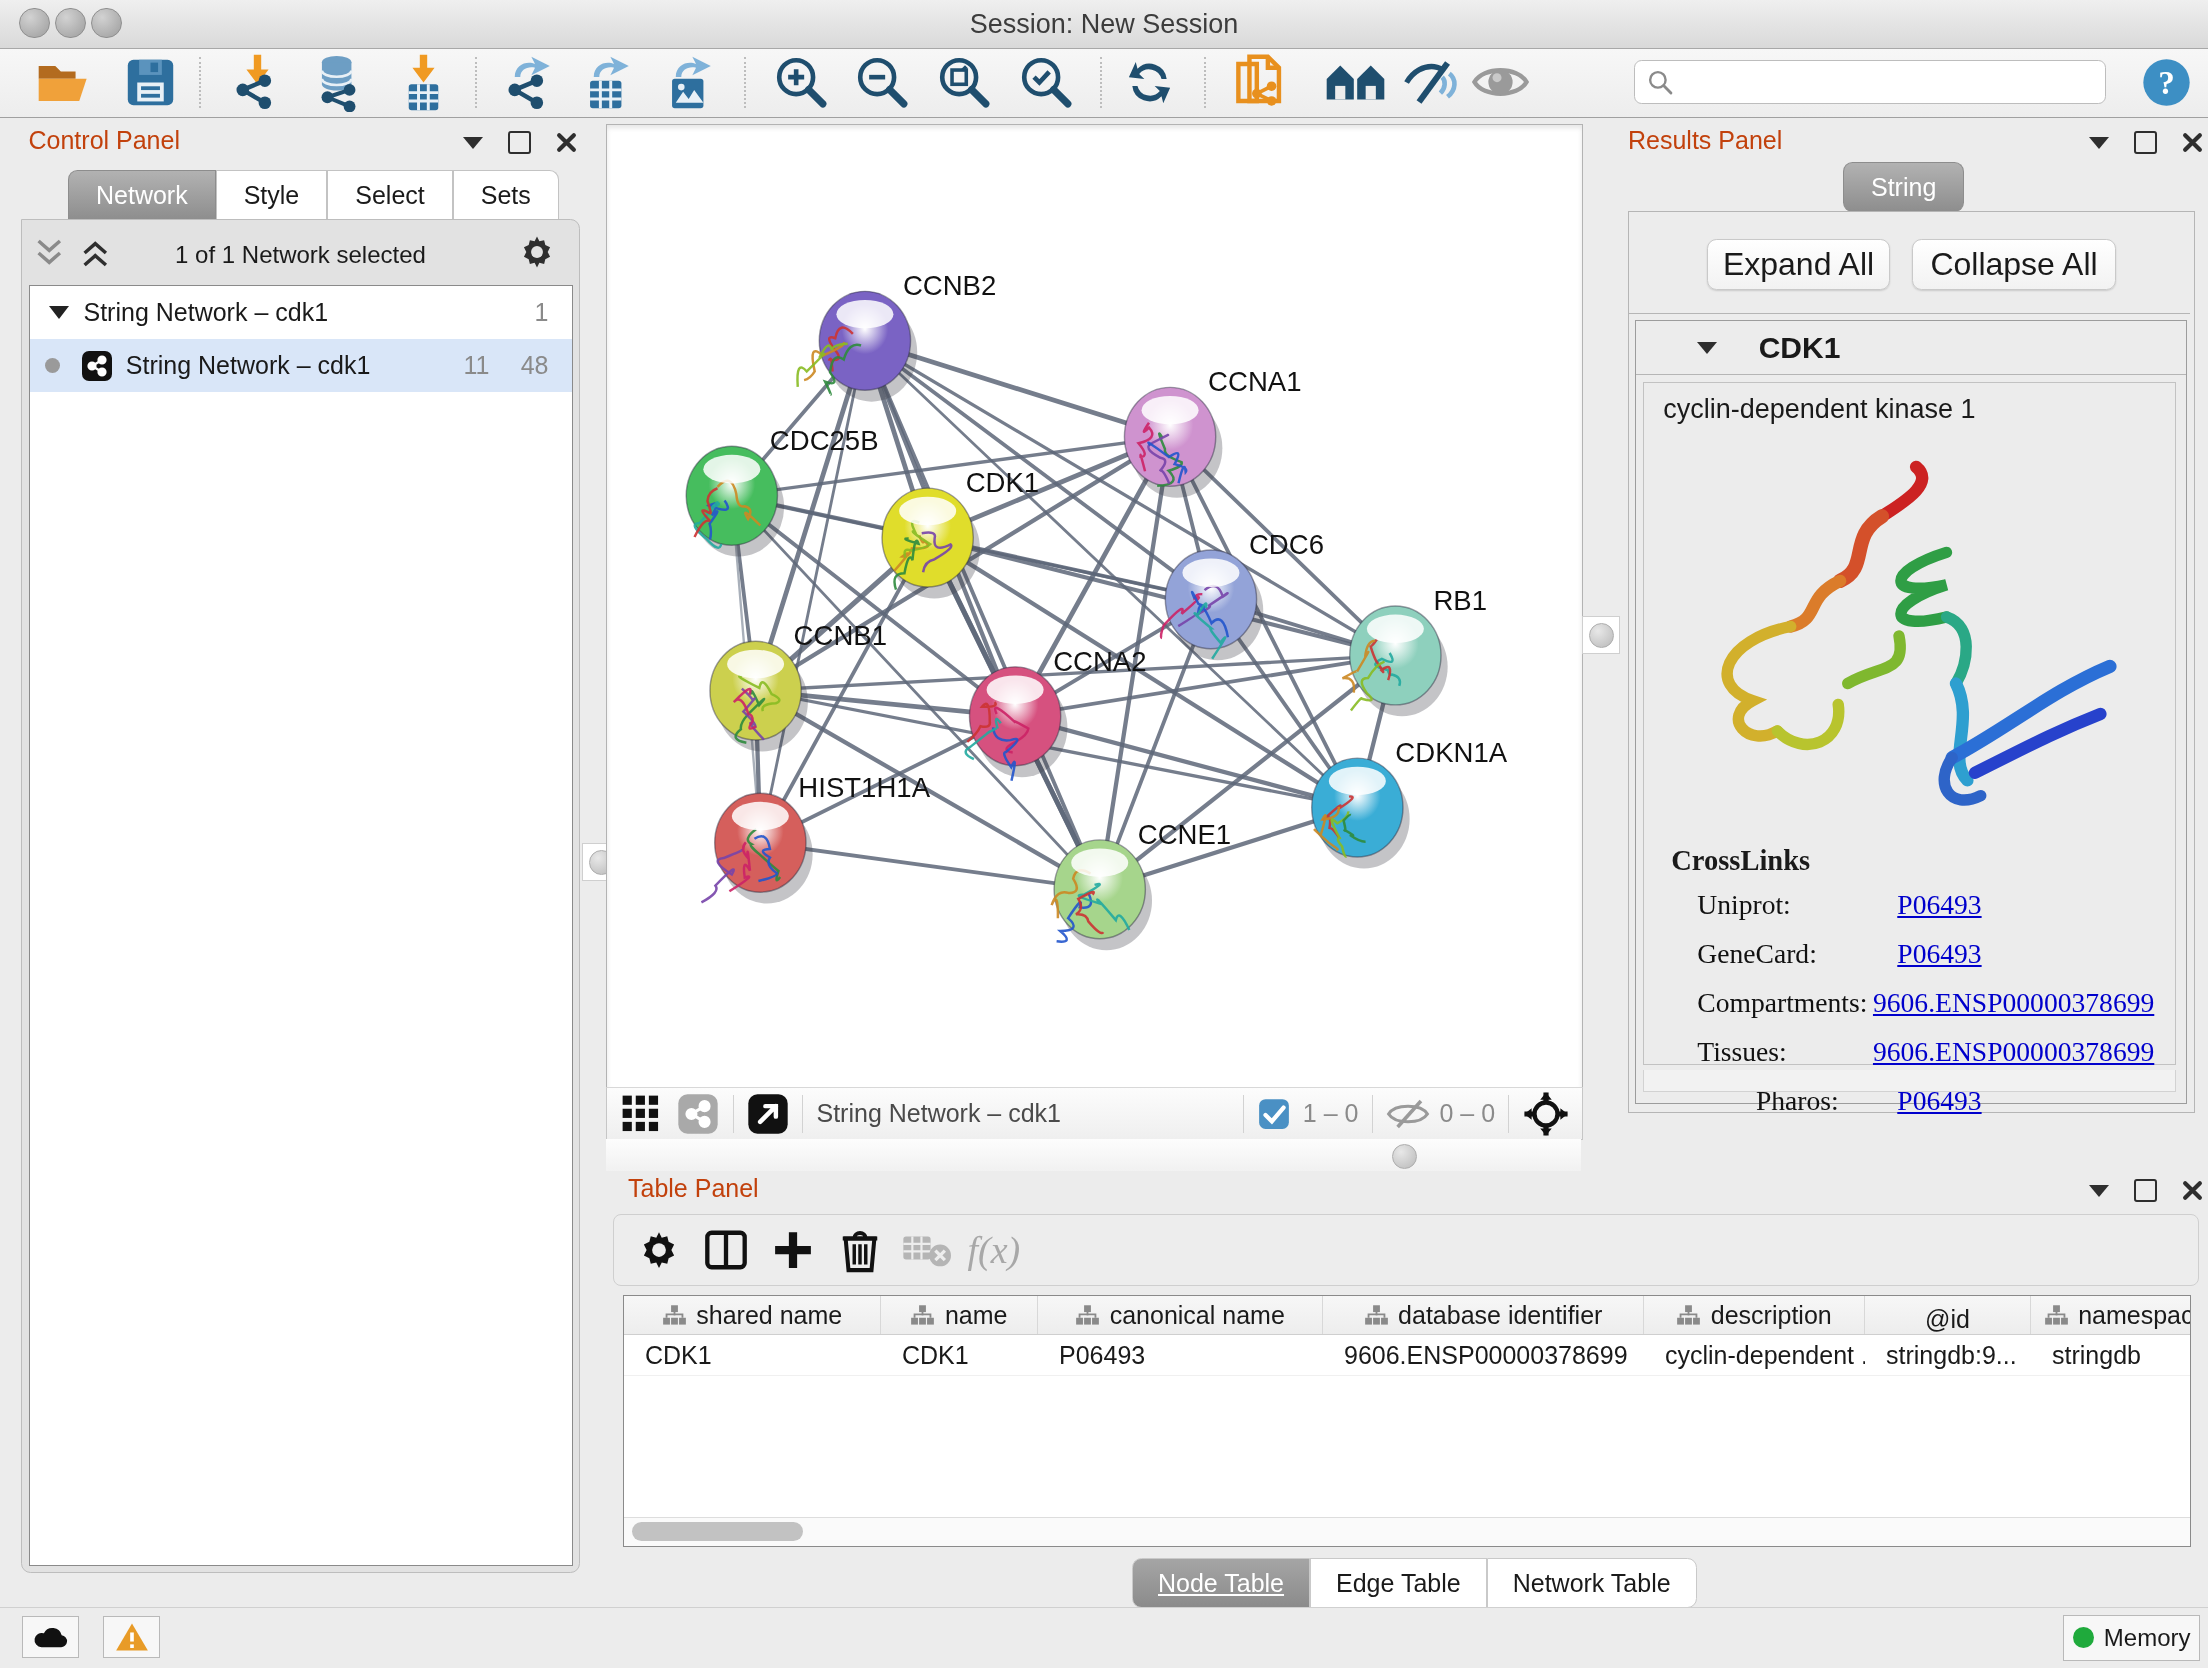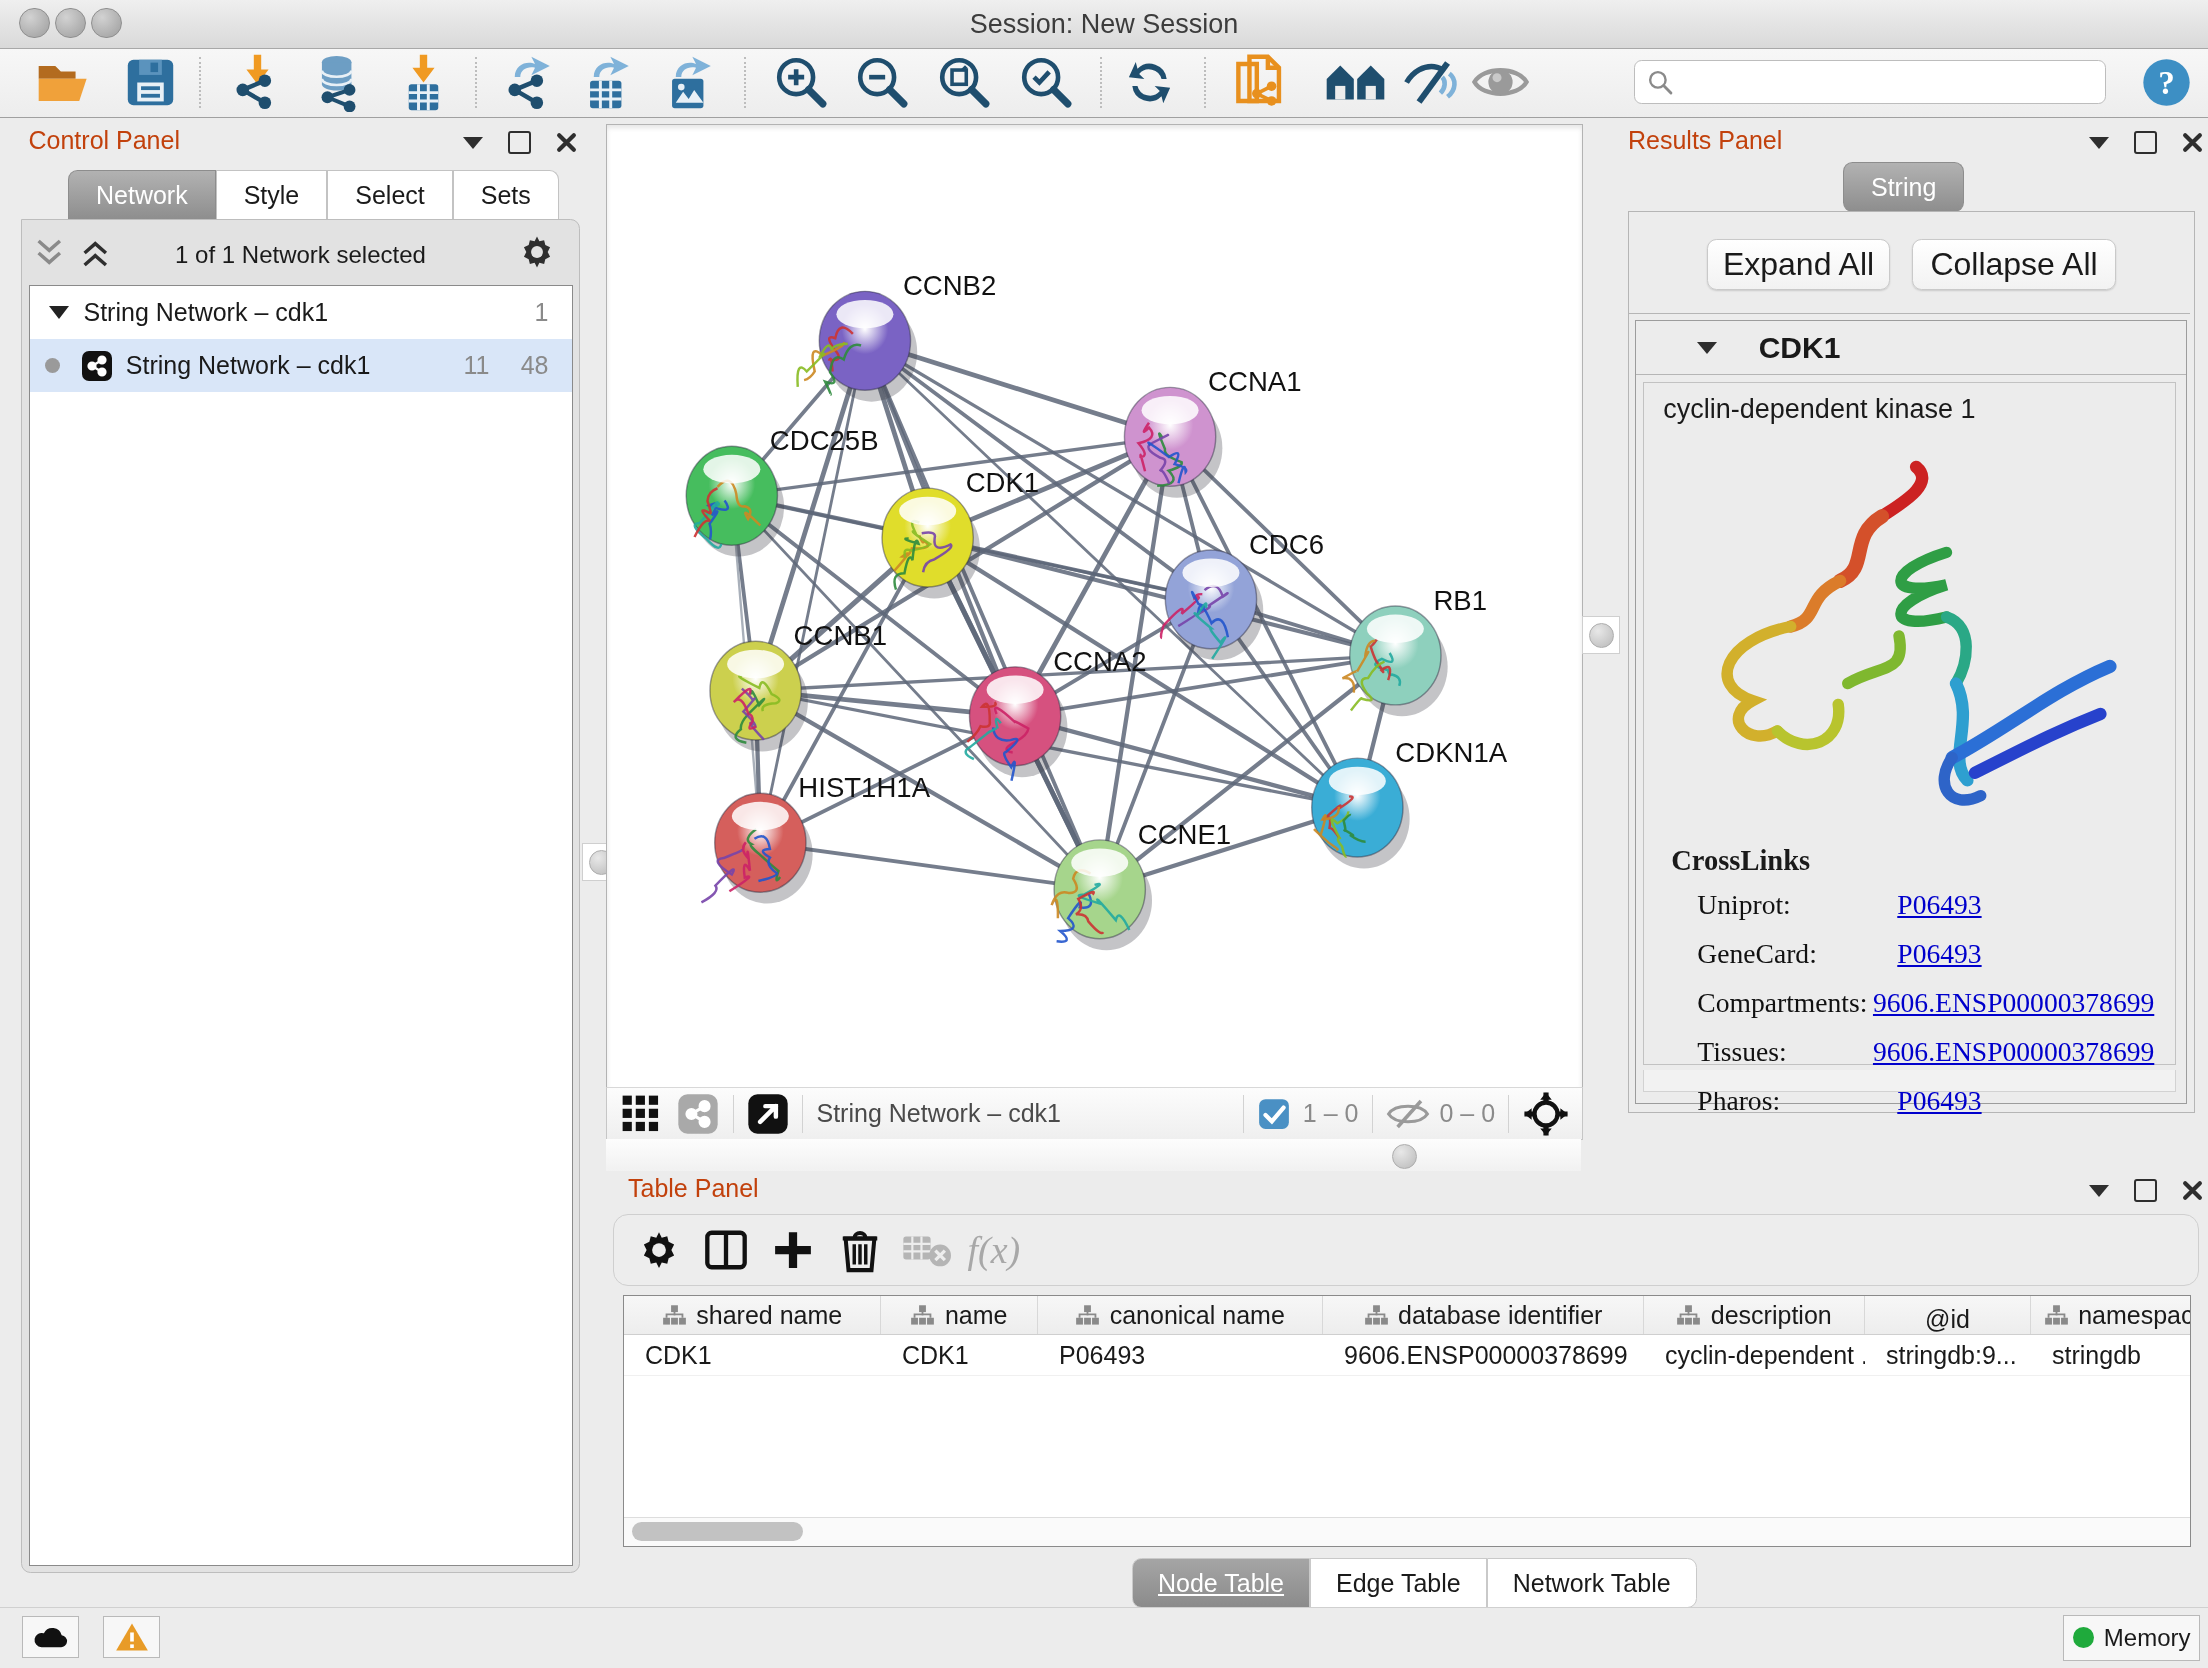--- a/index.html
+++ b/index.html
@@ -54,21 +54,21 @@
   .split-dot{position:absolute;width:23px;height:23px;border-radius:50%;
     background:radial-gradient(circle at 35% 30%,#e8e8e8,#b9b9b9);border:1px solid #adadad;}
   
   #rp-outer{left:1628px;top:211px;width:565px;height:900px;background:#ececec;border:1.9px solid #b5b5b5;}
   #rp-btnbox{left:0px;top:0px;width:561px;height:101px;border-bottom:1.9px solid #b5b5b5;}
   #rp-cdk{left:5.7px;top:108px;width:550px;height:782px;border:1.9px solid #9c9c9c;background:#ececec;}
   .link{color:#0000cc;text-decoration:underline;font-family:"Liberation Serif",serif;font-size:27.6px;cursor:pointer;}
   .xl-label{font-family:"Liberation Serif",serif;font-size:27.6px;color:#111;}
   
   #tp-toolbar{left:613px;top:1214px;width:1584px;height:70px;background:#ededed;
-    border:1.9px solid #cfcfcf;border-radius:15px;display:flex;align-items:center;}
+    border:1.9px solid #cfcfcf;border-radius:8px;display:flex;align-items:center;}
   .tpico{width:67px;height:57px;display:flex;align-items:center;justify-content:center;cursor:pointer;}
   #tp-table{left:623px;top:1295px;width:1566px;height:250px;background:#fff;border:1.9px solid #8a8a8a;overflow:hidden;}
   #tp-head{display:flex;height:38px;background:linear-gradient(#f7f7f7,#ededed);border-bottom:1.9px solid #cfcfcf;}
   .th{display:flex;align-items:center;justify-content:center;gap:9.5px;font-size:25px;
     border-right:1.9px solid #d8d8d8;box-sizing:border-box;overflow:hidden;white-space:nowrap;flex:none;}
   .tr{display:flex;height:40px;border-bottom:1px solid #f0f0f0;}
   .td{font-size:25px;padding-left:21px;display:flex;align-items:center;box-sizing:border-box;
     overflow:hidden;white-space:nowrap;flex:none;}
   #hscroll{position:absolute;left:0;bottom:0;width:100%;height:28.5px;background:#fafafa;border-top:1px solid #ddd;}
   #hthumb{position:absolute;left:7.6px;top:4.8px;width:171px;height:19px;border-radius:9.5px;background:#c2c2c2;}
@@ -659,21 +659,21 @@
               <span class="link" style="color: rgb(0, 0, 204);">P06493</span>
             </div>
             <div style="display: flex; margin-bottom: 17px;">
               <span class="xl-label" style="width: 200px;">Compartments:</span>
               <span class="link" style="color: rgb(0, 0, 204);">9606.ENSP00000378699</span>
             </div>
             <div style="display: flex; margin-bottom: 17px;">
               <span class="xl-label" style="width: 200px;">Tissues:</span>
               <span class="link" style="color: rgb(0, 0, 204);">9606.ENSP00000378699</span>
             </div>
-            <div style="display: flex; margin-bottom: 17px;">
+            <div style="display: flex; margin-bottom: 17px; text-align: center;">
               <span class="xl-label" style="width: 200px;">Pharos:</span>
               <span class="link" style="color: rgb(0, 0, 204);">P06493</span>
             </div>
           </div>
       </div>
       <div style="position:absolute;left:7.6px;top:749px;width:531px;height:21px;border:1.9px solid #d2d2d2;border-top:none;background:#f2f2f2;"></div>
     </div>
   </div>
 
   <div class="abs" style="left:628px;top:1174px">

